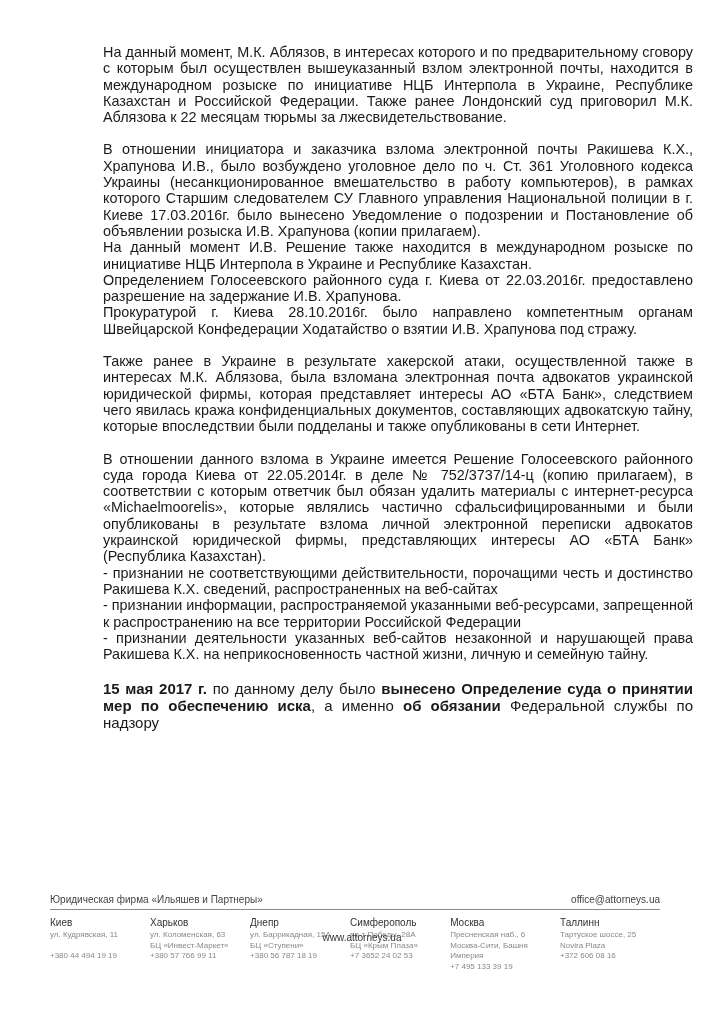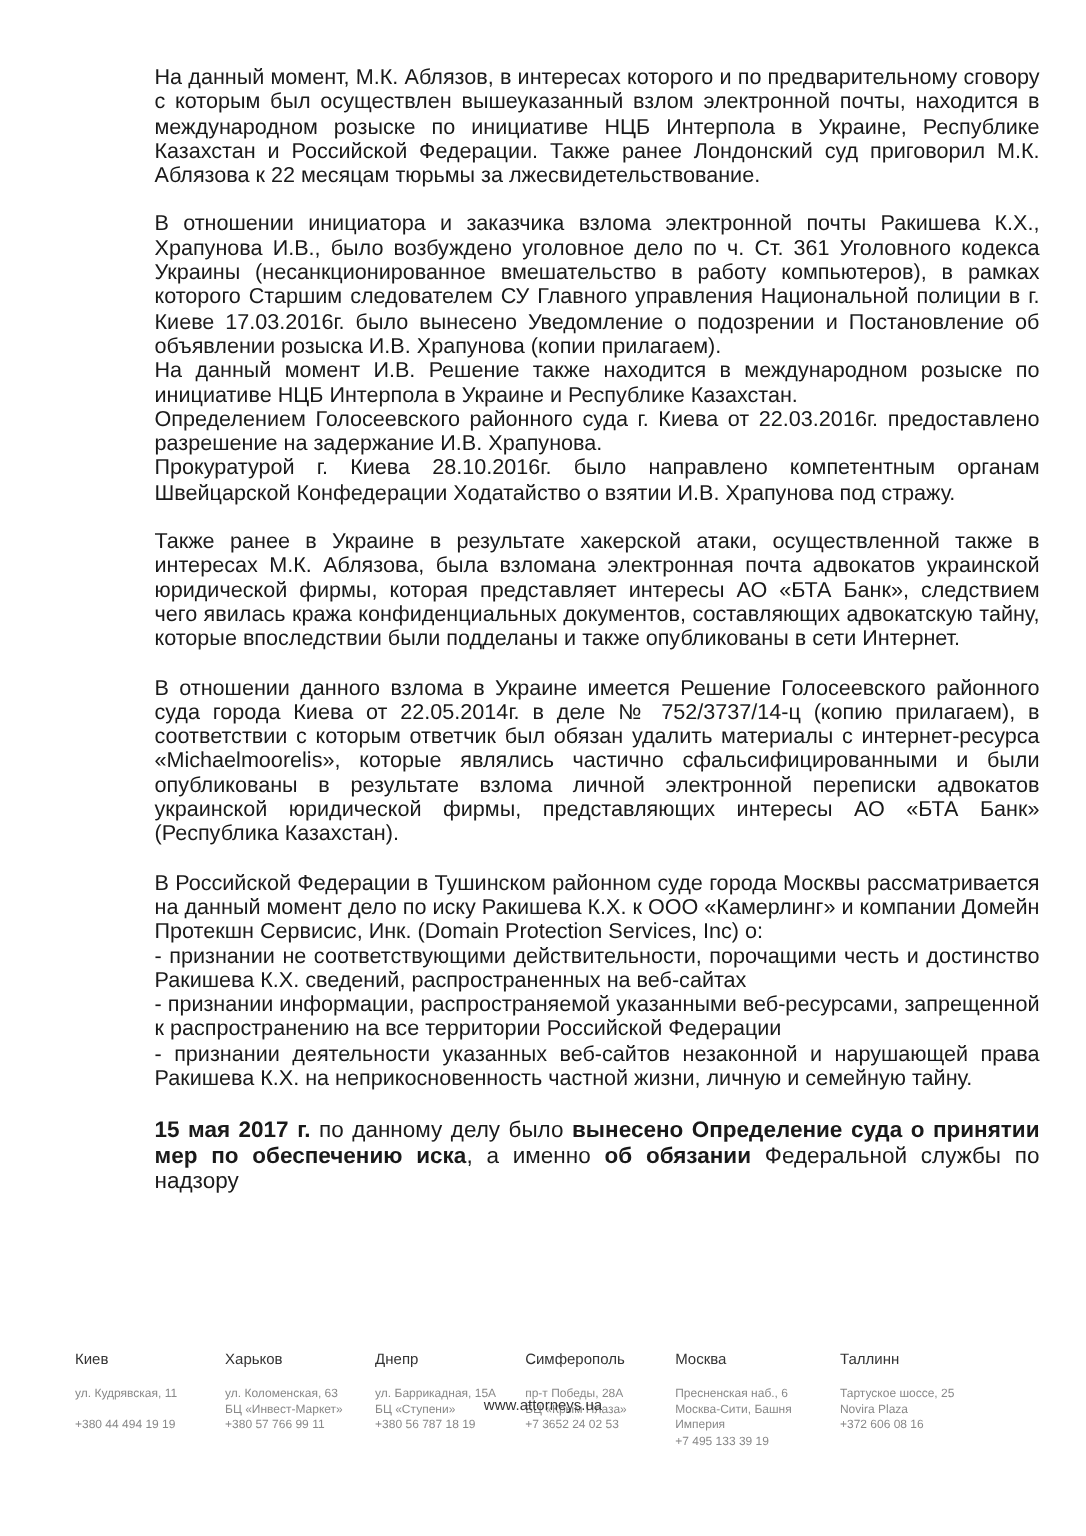--- a/index.html
+++ b/index.html
@@ -22,21 +22,21 @@
   }
   .footer-head {
     display: flex; justify-content: space-between; align-items: flex-end;
     border-bottom: 1px solid #8a8a8a; padding-bottom: 4px;
     font-size: 10px;
   }
   .footer-firm { color: #444; font-size: 10px; }
   .footer-email { color: #444; font-size: 10px; }
   .offices { display: flex; margin-top: 6px; font-size: 8px; line-height: 10.5px; }
   .office { width: 102px; }
-  .office .city { color: #333; font-size: 10px; line-height: 13px; margin-bottom: 11px; }
+  .office .city { color: #333; font-size: 10px; line-height: 13px; margin-bottom: 1px; }
   .office .l { color: #888; display: block; min-height: 10.5px; }
   .footer-site {
     position: absolute; left: 0; width: 724px; top: 932px; text-align: center;
     font-size: 10px; color: #333;
   }
 </style>
 </head>
 <body>
 
 <div class="page-body">
@@ -44,33 +44,36 @@
 
   <p class="para gap">В отношении инициатора и заказчика взлома электронной почты Ракишева К.Х., Храпунова И.В., было возбуждено уголовное дело по ч. Ст. 361 Уголовного кодекса Украины (несанкционированное вмешательство в работу компьютеров), в рамках которого Старшим следователем СУ Главного управления Национальной полиции в г. Киеве 17.03.2016г. было вынесено Уведомление о подозрении и Постановление об объявлении розыска И.В. Храпунова (копии прилагаем).</p>
   <p class="para">На данный момент И.В. Решение также находится в международном розыске по инициативе НЦБ Интерпола в Украине и Республике Казахстан.</p>
   <p class="para">Определением Голосеевского районного суда г. Киева от 22.03.2016г. предоставлено разрешение на задержание И.В. Храпунова.</p>
   <p class="para">Прокуратурой г. Киева 28.10.2016г. было направлено компетентным органам Швейцарской Конфедерации Ходатайство о взятии И.В. Храпунова под стражу.</p>
 
   <p class="para gap">Также ранее в Украине в результате хакерской атаки, осуществленной также в интересах М.К. Аблязова, была взломана электронная почта адвокатов украинской юридической фирмы, которая представляет интересы АО «БТА Банк», следствием чего явилась кража конфиденциальных документов, составляющих адвокатскую тайну, которые впоследствии были подделаны и также опубликованы в сети Интернет.</p>
 
   <p class="para gap">В отношении данного взлома в Украине имеется Решение Голосеевского районного суда города Киева от 22.05.2014г. в деле № 752/3737/14-ц (копию прилагаем), в соответствии с которым ответчик был обязан удалить материалы с интернет-ресурса «Michaelmoorelis», которые являлись частично сфальсифицированными и были опубликованы в результате взлома личной электронной переписки адвокатов украинской юридической фирмы, представляющих интересы АО «БТА Банк» (Республика Казахстан).</p>
 
-  <p class="para gap">В Российской Федерации в Тушинском районном суде города Москвы рассматривается на данный момент дело по иску Ракишева К.Х. к ООО «Камерлинг» и компании Домейн Протекшн Сервисис, Инк. (Domain Protection Services, Inc) о:</p>
   <p class="para">
     <span>- признании не соответствующими действительности, порочащими честь и достинство Ракишева К.Х. сведений, распространенных на веб-сайтах</span>
   </p>
   <p class="para">- признании информации, распространяемой указанными веб-ресурсами, запрещенной к распространению на все территории Российской Федерации</p>
   <p class="para">- признании деятельности указанных веб-сайтов незаконной и нарушающей права Ракишева К.Х. на неприкосновенность частной жизни, личную и семейную тайну.</p>
 
   <p class="para gap" style="font-size:15px;line-height:17px;margin-top:18px;">
     <b>15 мая 2017 г.</b><span> по данному делу было </span><b>вынесено Определение суда о принятии мер по обеспечению иска</b><span>, а именно </span><b>об обязании</b><span> Федеральной службы по надзору</span>
   </p>
 </div>
 
 <div class="footer">
+  <div class="footer-head">
+    <span class="footer-firm">Юридическая фирма «Ильяшев и Партнеры»</span>
+    <span class="footer-email">office@attorneys.ua</span>
+  </div>
   <div class="offices">
     <div class="office">
       <div class="city">Киев</div>
       <span class="l">ул. Кудрявская, 11</span>
       <span class="l"></span>
       <span class="l">+380 44 494 19 19</span>
     </div>
     <div class="office">
       <div class="city">Харьков</div>
       <span class="l">ул. Коломенская, 63</span>

